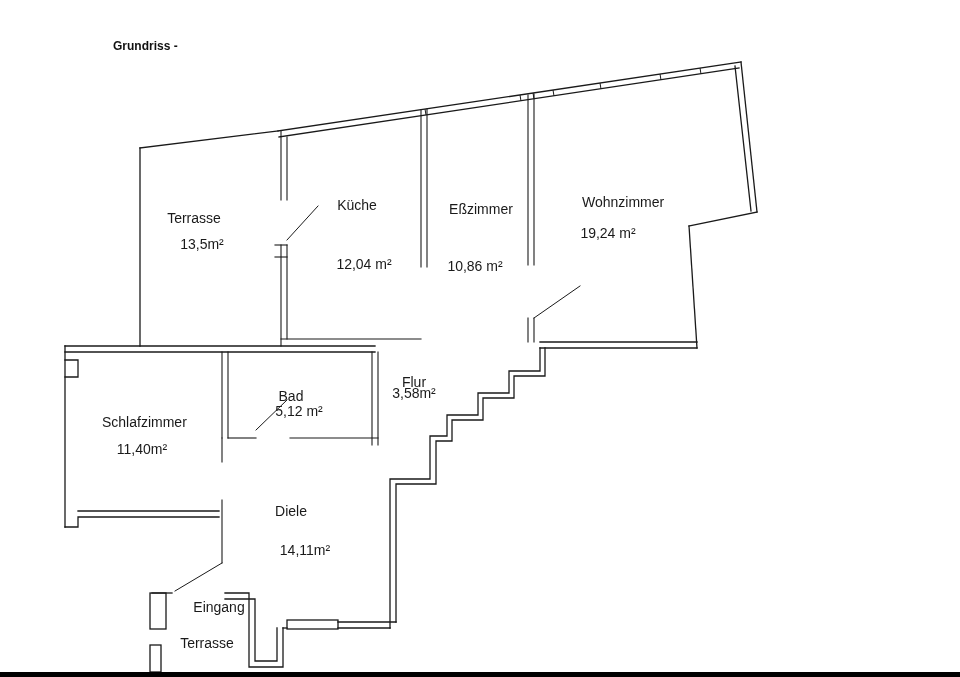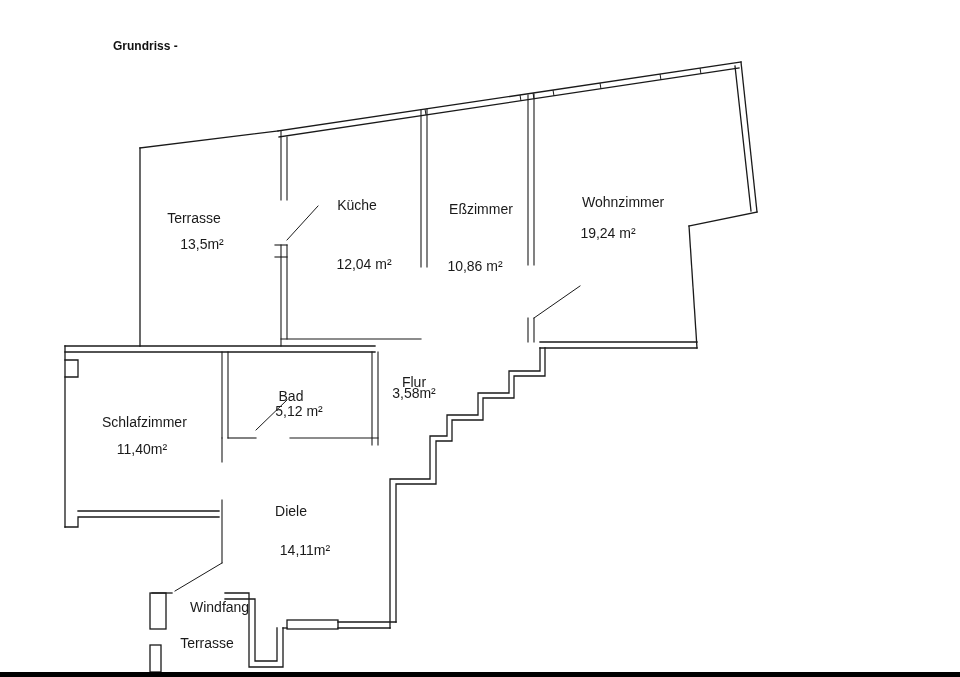--- a/index.html
+++ b/index.html
@@ -142,17 +142,17 @@
 
   <div class="lbl" style="left:266px;top:390px;width:50px">Bad</div>
   <div class="lbl" style="left:272px;top:405px;width:54px">5,12 m²</div>
 
   <div class="lbl" style="left:390px;top:376px;width:48px">Flur</div>
   <div class="lbl" style="left:388px;top:387px;width:52px">3,58m²</div>
 
   <div class="lbl" style="left:262px;top:505px;width:58px">Diele</div>
   <div class="lbl" style="left:272px;top:544px;width:66px">14,11m²</div>
 
-  <div class="lbl" style="left:190px;top:601px;width:58px">Windfang</div>
+  <div class="lbl" style="left:190px;top:601px;width:58px">Eingang</div>
   <div class="lbl" style="left:176px;top:637px;width:62px">Terrasse</div>
 
   <div class="bottom-bar"></div>
 </div>
 
 </body></html>

